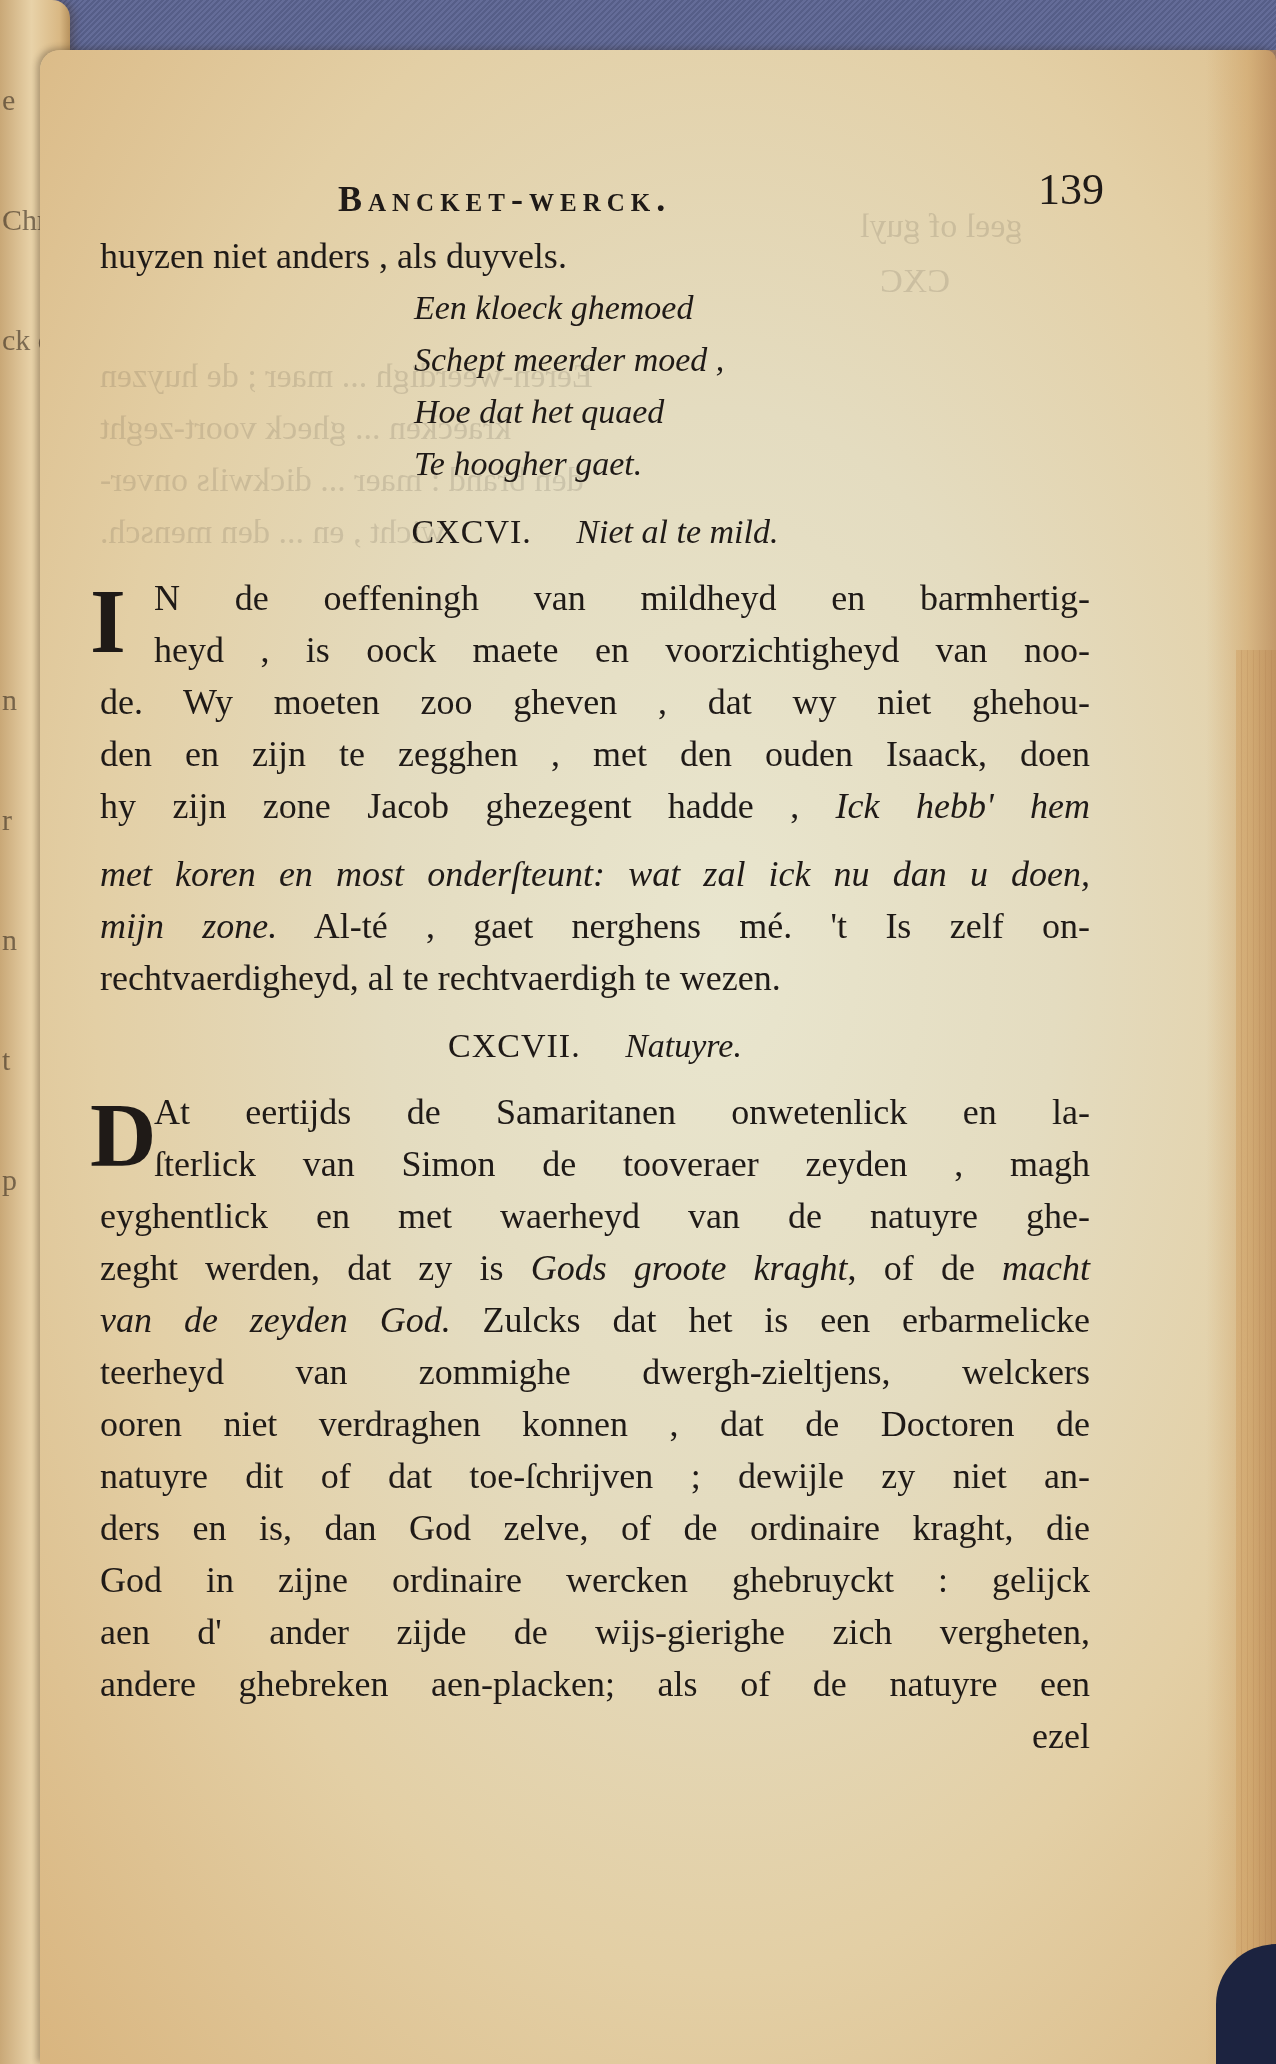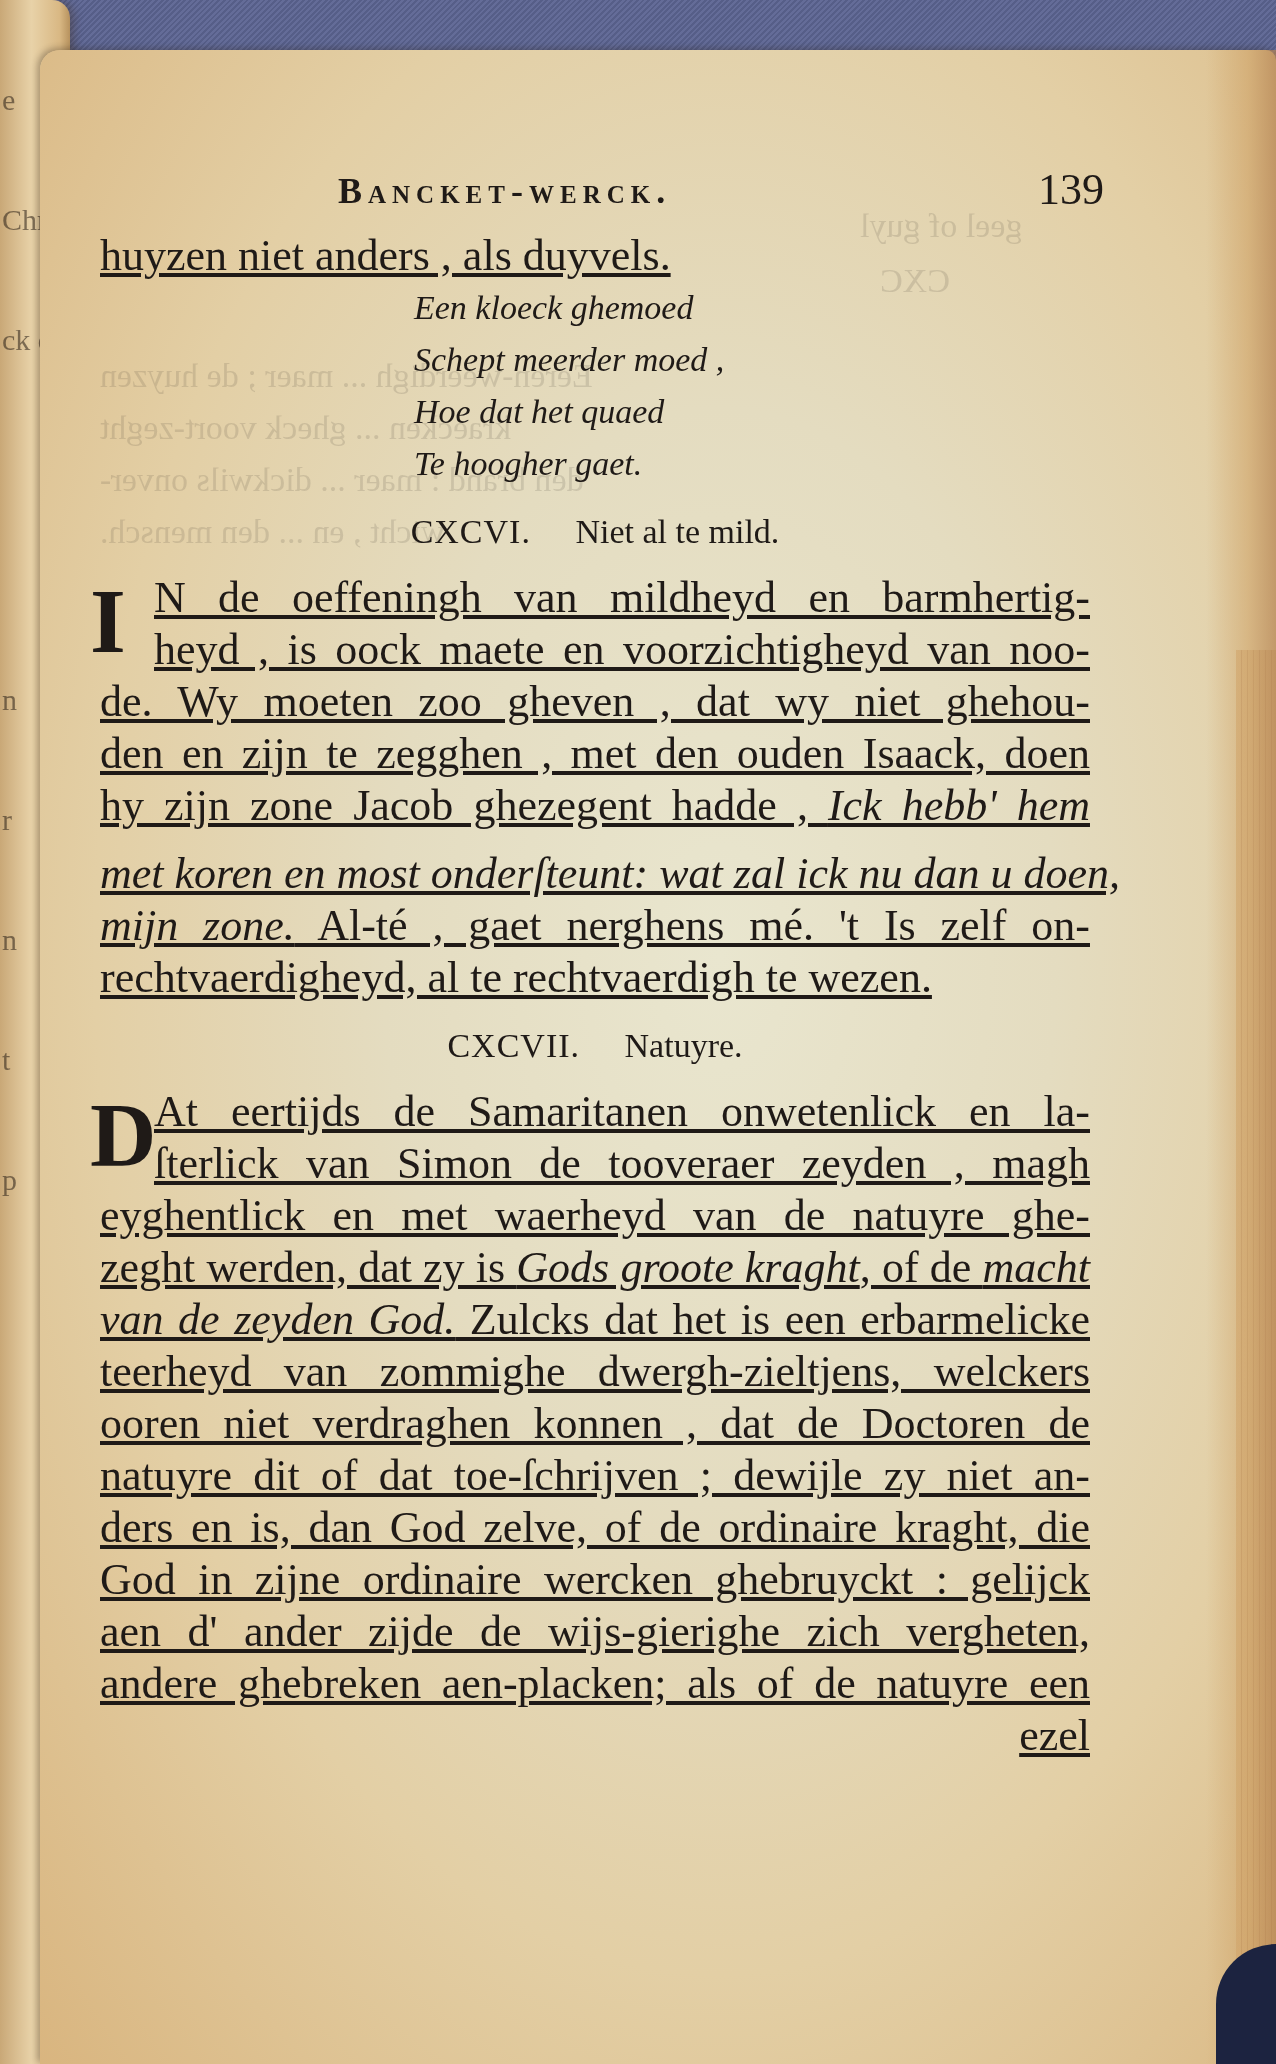--- a/index.html
+++ b/index.html
@@ -84,39 +84,38 @@
       font-family: "Liberation Serif", serif;
       color: #1f1a17;
     }
     .running-head {
       position: relative;
       height: 60px;
     }
     .running-title {
       position: absolute;
       left: 238px;
-      top: 0;
+      top: 8px;
       font-size: 36px;
       letter-spacing: 6px;
       font-variant: small-caps;
       font-weight: bold;
     }
     .page-number {
       position: absolute;
       right: -14px;
       top: -6px;
       font-size: 44px;
     }
     .line {
-      font-size: 44px;
+      font-size: 36px;
       line-height: 52px;
       white-space: nowrap;
       text-align: justify;
       text-align-last: justify;
-      text-decoration: underline;
     }
     .line.short {
       text-align-last: left;
     }
     .line.right {
       text-align: left;
       text-align-last: right;
     }
     .verse {
       padding-left: 314px;
@@ -124,21 +123,21 @@
       font-size: 34px;
       line-height: 52px;
     }
     .heading {
       text-align: center;
       font-size: 34px;
       line-height: 52px;
       margin: 16px 0 14px;
     }
     .heading .num { letter-spacing: 1px; }
-    .heading .title { margin-left: 36px; }
+    .heading .title { font-style: italic; margin-left: 36px; }
     .dropcap-para { position: relative; }
     .dropcap {
       position: absolute;
       left: -10px;
       top: 4px;
       font-size: 92px;
       line-height: 90px;
       font-weight: bold;
     }
     .indent { padding-left: 54px; }

